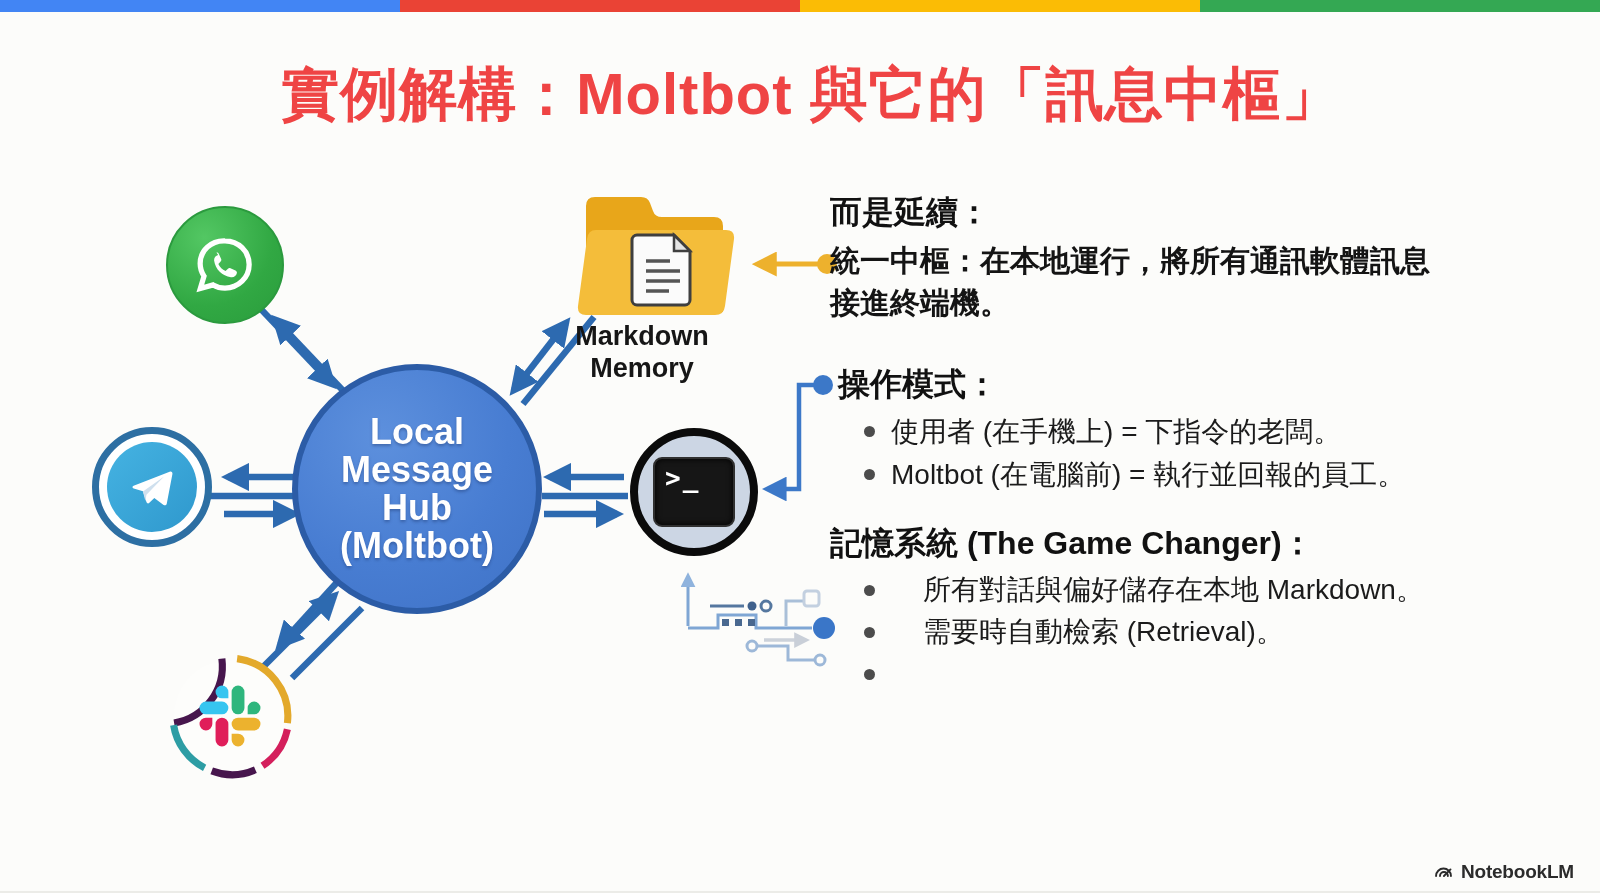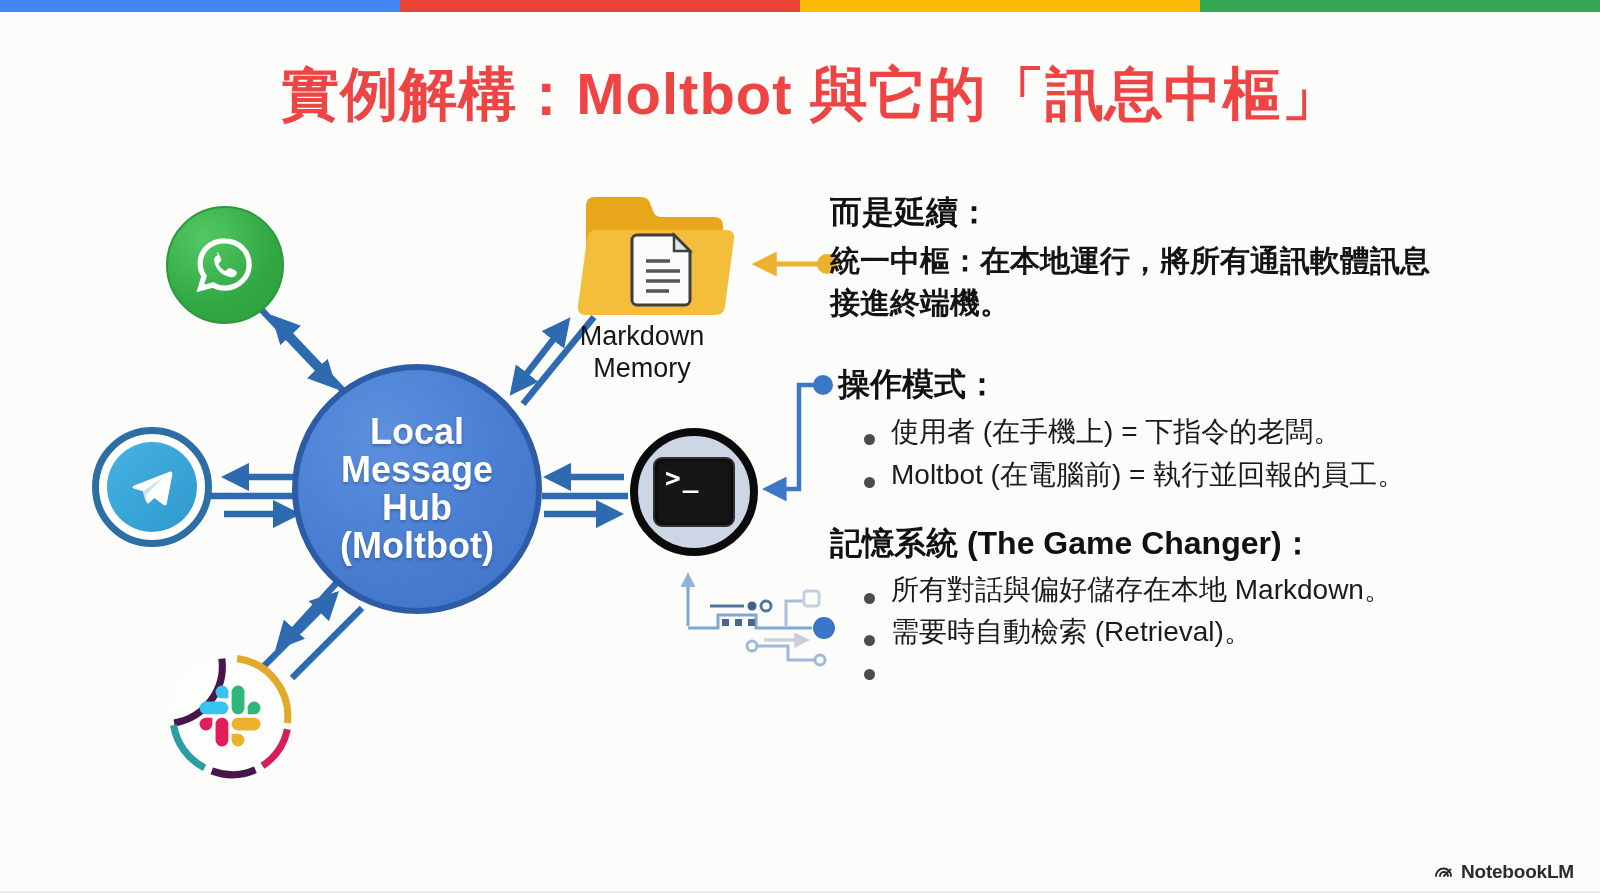--- a/index.html
+++ b/index.html
@@ -31,21 +31,21 @@
   .telegram{position:absolute;left:92px;top:427px;width:106px;height:106px;border-radius:50%;
             background:#fff;border:7px solid #2d6fa3;display:flex;align-items:center;justify-content:center;}
   .telegram .inner{width:90px;height:90px;border-radius:50%;
             background:linear-gradient(135deg,#45b3e2 0%,#2f98cd 100%);
             display:flex;align-items:center;justify-content:center;}
   
   .slack{position:absolute;left:166px;top:652px;width:128px;height:128px;}
   
   .folder{position:absolute;left:566px;top:184px;width:176px;height:140px;}
   .folder-label{position:absolute;left:548px;top:320px;width:188px;text-align:center;
-                font-size:27px;font-weight:400;color:#161616;line-height:32px;white-space:pre-line;}
+                font-size:27px;font-weight:700;color:#161616;line-height:32px;white-space:pre-line;}
   
   .terminal{position:absolute;left:630px;top:428px;width:112px;height:112px;border-radius:50%;
             border:8px solid #0b0b0b;background:#ccd6e4;display:flex;align-items:center;justify-content:center;}
   .term-screen{width:78px;height:66px;background:#161616;border:2px solid #303030;border-radius:9px;
                position:relative;box-shadow:inset 0 0 6px #000;}
   .term-prompt{position:absolute;left:10px;top:4px;color:#fff;font-family:"DejaVu Sans Mono","Liberation Mono",monospace;
                font-size:26px;font-weight:700;letter-spacing:2px;}
 
   
   .overlay{position:absolute;left:0;top:0;width:1600px;height:893px;pointer-events:none;}
@@ -53,23 +53,23 @@
   
   .sec{position:absolute;color:#1a1a1a;}
   .sec-heading{font-size:32px;font-weight:800;line-height:44px;color:#111;}
   .sec1{left:830px;top:190px;width:680px;}
   .sec1-text{margin-top:6px;font-size:30px;font-weight:700;line-height:42px;white-space:pre-line;color:#141414;}
   .sec2{left:838px;top:362px;width:680px;}
   .sec3{left:830px;top:521px;width:690px;}
   .bullets{margin-top:4px;}
   .sec2 .bullets{margin-left:26px;}
   .sec3 .bullets{margin-left:34px;}
-  .bullet-row{display:flex;align-items:center;}
+  .bullet-row{display:flex;align-items:flex-start;}
   .sec2 .bullet-row{line-height:43px;}
-  .sec3 .bullet-row{line-height:42px;}
+  .sec3 .bullet-row{line-height:42px;gap:32px;}
   .dot{width:11px;height:11px;border-radius:50%;background:#4c4c4c;flex:0 0 11px;margin-top:16px;margin-right:16px;}
   .btext{font-size:28px;font-weight:500;color:#1b1b1b;white-space:pre-line;}
 
   
   .footer{position:absolute;right:26px;bottom:10px;display:flex;align-items:center;gap:7px;}
   .brand-text{font-size:19px;font-weight:700;color:#2b2b2b;letter-spacing:-0.2px;}
 </style>
 </head>
 <body>
 

